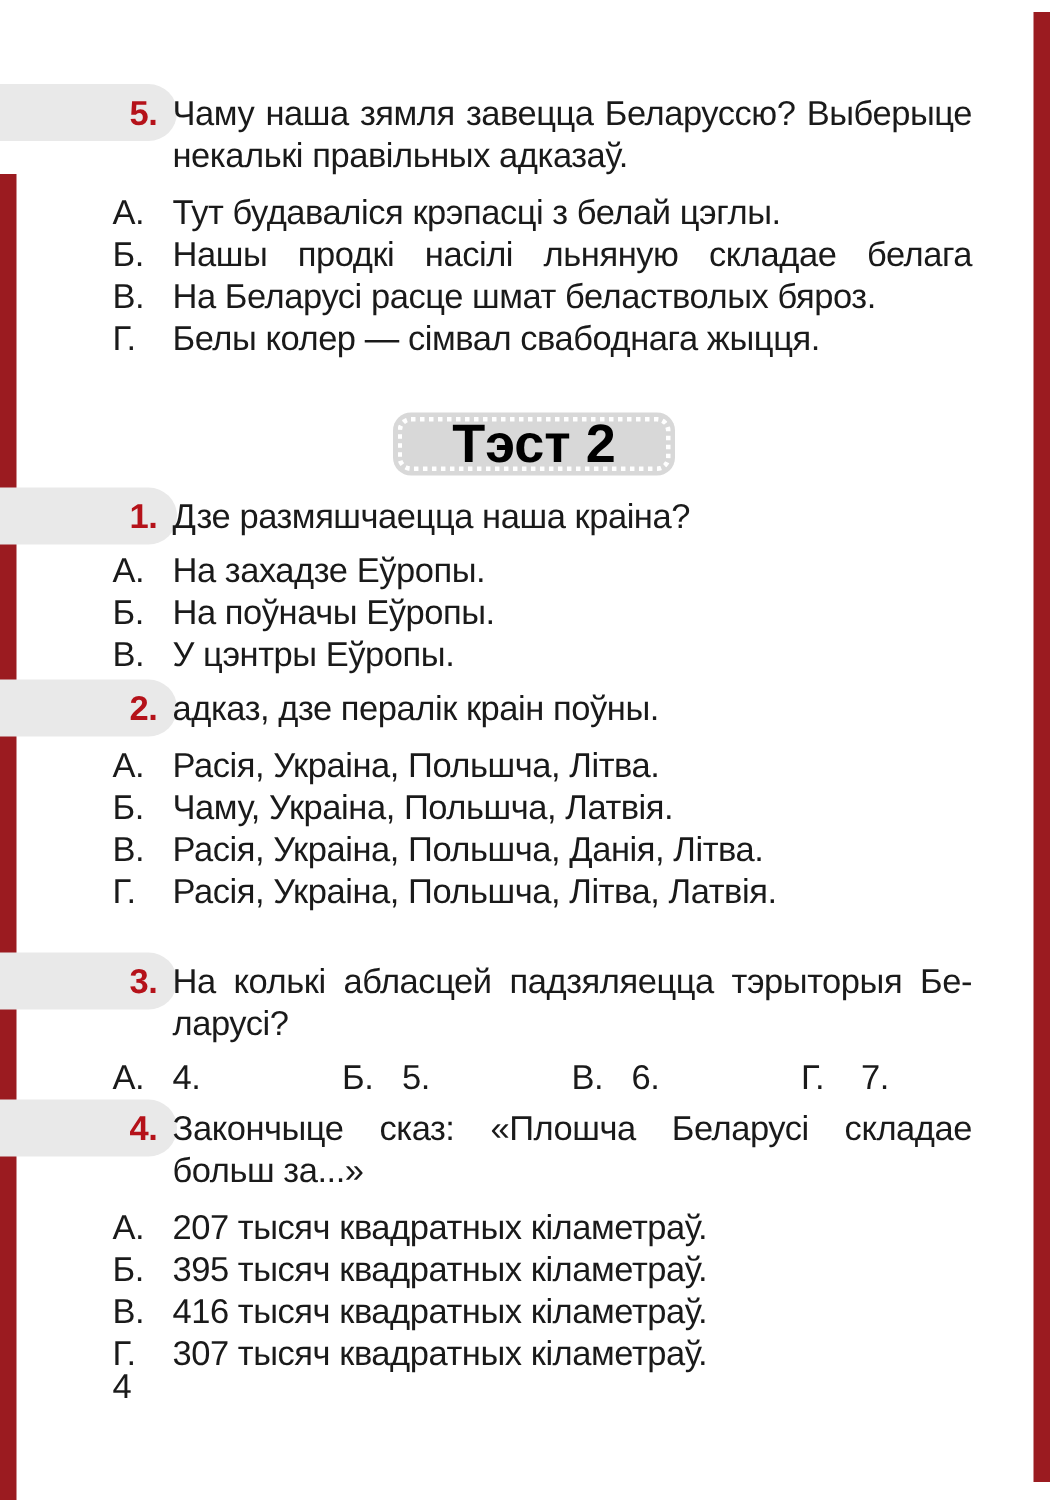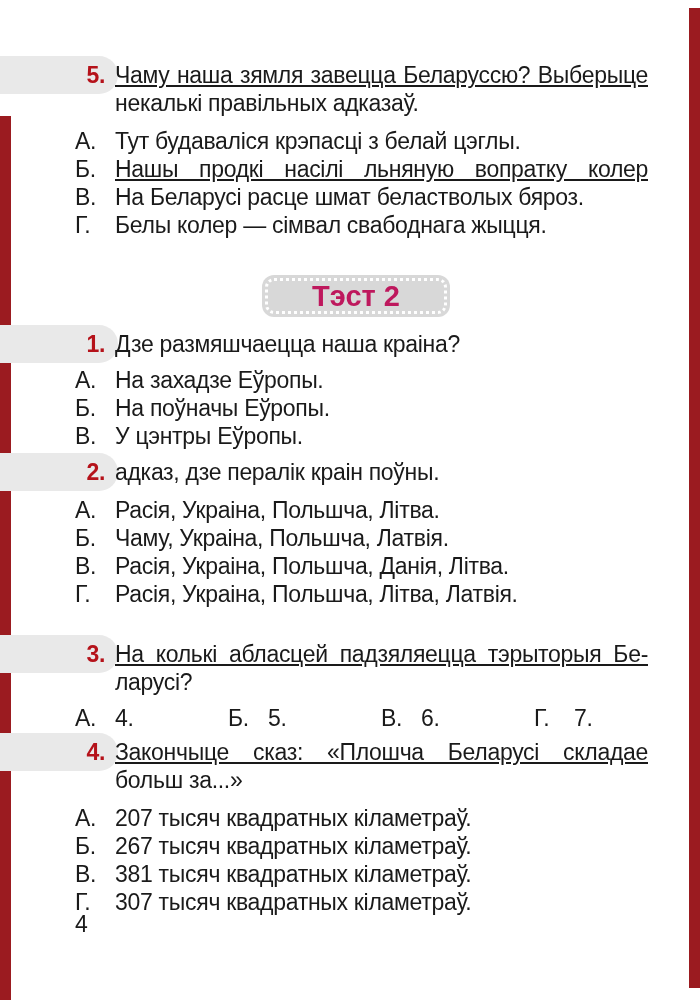--- a/index.html
+++ b/index.html
@@ -23,21 +23,21 @@
     background:#e9e9e9;
     border-radius:0 19px 19px 0;
     z-index:1;
   }
   .q-num {
     position:absolute; left:-75px; top:0; width:105px;
     text-align:right; font-weight:bold; color:#b5121a;
     z-index:2;
   }
   .q-text { margin-left:40px; position:relative; z-index:2; }
-  .just { text-align:justify; text-align-last:justify;text-decoration:underline; }
+  .just { text-align:justify; text-align-last:justify; }
   .b { font-weight:normal; }
 
   .opts { position:relative; z-index:2; }
   .m10 { margin-top:10px; }
   .m8  { margin-top:8px; }
   .opt { display:flex; }
   .opt-letter { width:40px; flex:none; }
   .opt-body { flex:1; min-width:0; }
 
   .row-opts { display:flex; }
@@ -53,23 +53,23 @@
   }
   #test-badge .dots {
     position:absolute; inset:3px;
     border:3px dotted #ffffff;
     border-radius:9px;
   }
   #test-badge .badge-label {
     position:relative;
     text-align:center;
     font-weight:bold;
-    font-size:29px;
+    font-size:36px;
     line-height:42px;
-    color:#be185d;
+    color:#000000;
     letter-spacing:0;
   }
   #page-number {
     position:absolute; left:75px; top:910px;
     font-size:23px; line-height:28px;
   }
 </style>
 </head>
 <body>
 
@@ -84,21 +84,21 @@
     <div><span class="b">некалькі</span><span> правільных адказаў.</span></div>
   </div>
   <div class="opts m10">
     <div class="opt">
       <span class="opt-letter">А.</span>
       <span class="opt-body">Тут будаваліся крэпасці з белай цэглы.</span>
     </div>
     <div class="opt">
       <span class="opt-letter">Б.</span>
       <span class="opt-body">
-        <div class="just">Нашы продкі насілі льняную вопратку колер</div>
+        <div class="just">Нашы продкі насілі льняную складае белага</div>
       </span>
     </div>
     <div class="opt">
       <span class="opt-letter">В.</span>
       <span class="opt-body">На Беларусі расце шмат беластволых бяроз.</span>
     </div>
     <div class="opt">
       <span class="opt-letter">Г.</span>
       <span class="opt-body">Белы колер — сімвал свабоднага жыцця.</span>
     </div>
@@ -192,25 +192,25 @@
     <div class="just">Закончыце сказ: «Плошча Беларусі складае</div>
     <div>больш за...»</div>
   </div>
   <div class="opts m10">
     <div class="opt">
       <span class="opt-letter">А.</span>
       <span class="opt-body">207 тысяч квадратных кіламетраў.</span>
     </div>
     <div class="opt">
       <span class="opt-letter">Б.</span>
-      <span class="opt-body">267 тысяч квадратных кіламетраў.</span>
-    </div>
-    <div class="opt">
-      <span class="opt-letter">В.</span>
-      <span class="opt-body">381 тысяч квадратных кіламетраў.</span>
+      <span class="opt-body">395 тысяч квадратных кіламетраў.</span>
+    </div>
+    <div class="opt">
+      <span class="opt-letter">В.</span>
+      <span class="opt-body">416 тысяч квадратных кіламетраў.</span>
     </div>
     <div class="opt">
       <span class="opt-letter">Г.</span>
       <span class="opt-body">307 тысяч квадратных кіламетраў.</span>
     </div>
   </div>
 </div>
 
 <div id="page-number">4</div>
 

